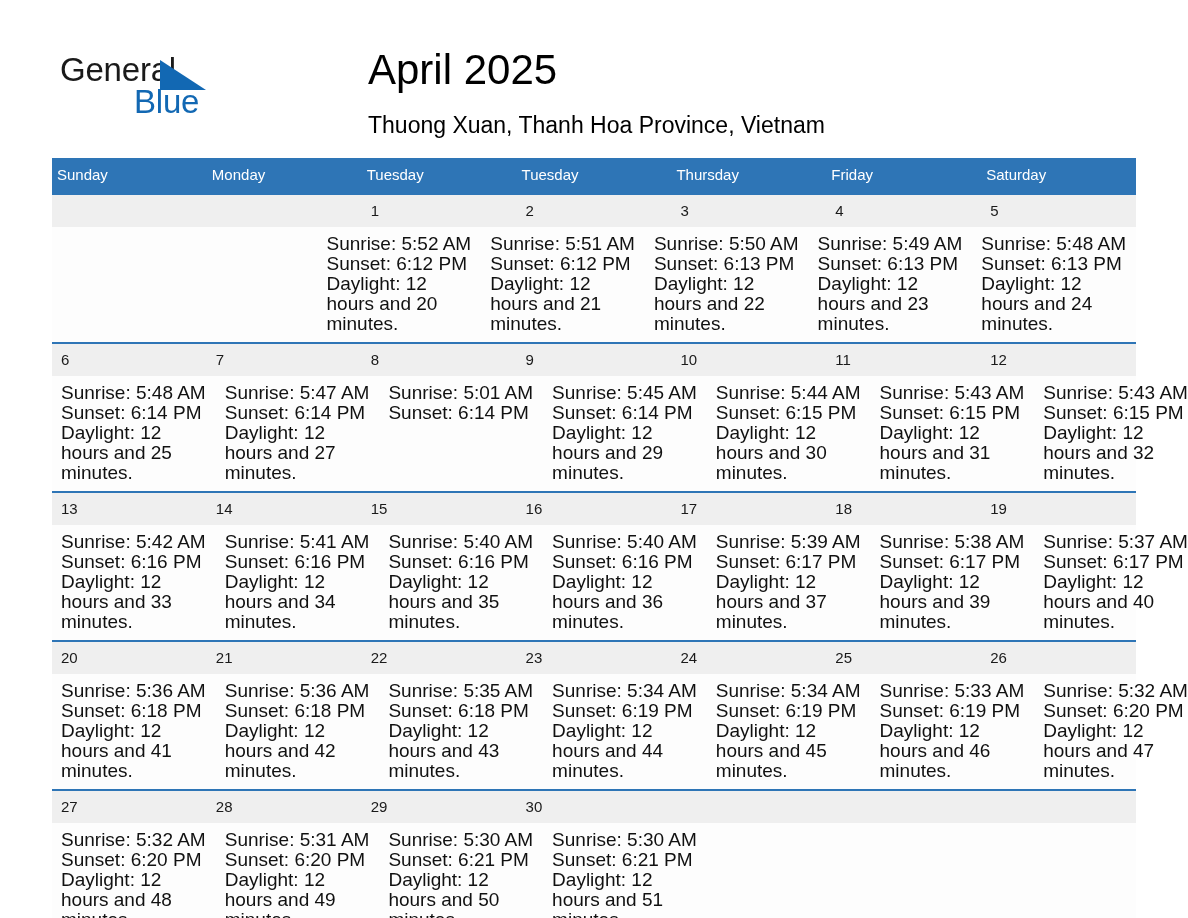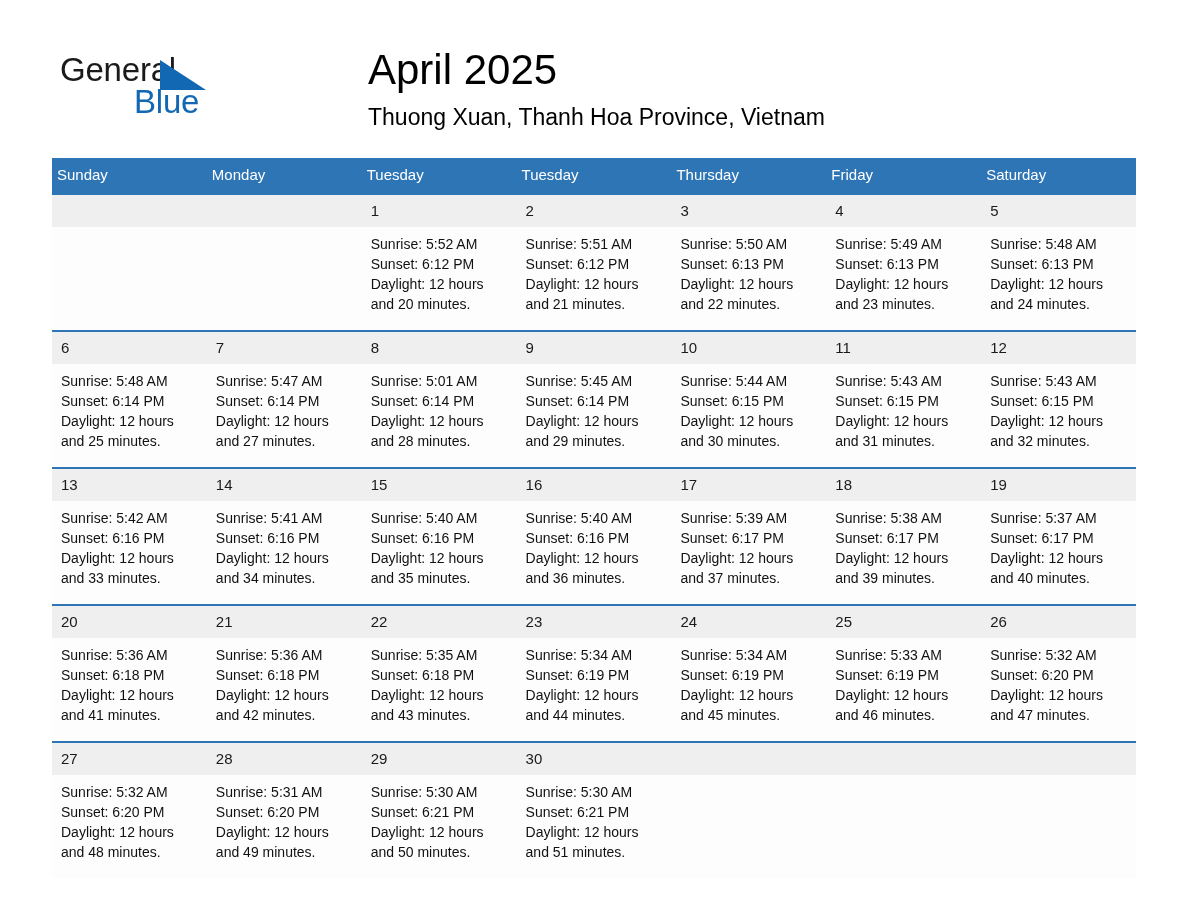--- a/index.html
+++ b/index.html
@@ -78,21 +78,21 @@
     color: #000000;
     font-weight: normal;
     margin: 0;
     white-space: nowrap;
   }
   .location-title {
     font-size: 23px;
     line-height: 30px;
     color: #000000;
     font-weight: normal;
-    margin: 6px 0 0 0;
+    margin: 14px 0 0 0;
     white-space: nowrap;
   }
 
   
   .calendar {
     position: absolute;
     left: 52px;
     top: 158px;
     width: 1084px;
   }
@@ -134,21 +134,21 @@
   .detail-strip {
     display: flex;
     background: #fdfdfd;
     width: 100%;
     min-height: 103px;
   }
   .detail-cell {
     flex: 1 1 0;
     box-sizing: border-box;
     padding: 7px 10px 8px 9px;
-    font-size: 14px;
+    font-size: 19px;
     line-height: 20px;
     color: #111111;
   }
   .detail-line {
     white-space: nowrap;
   }
   .detail-daylight {
     white-space: normal;
   }
 </style>
@@ -250,21 +250,20 @@
           <div class="detail-daylight">Daylight: 12 hours and 25 minutes.</div>
         </div>
         <div class="detail-cell">
           <div class="detail-line">Sunrise: 5:47 AM</div>
           <div class="detail-line">Sunset: 6:14 PM</div>
           <div class="detail-daylight">Daylight: 12 hours and 27 minutes.</div>
         </div>
         <div class="detail-cell">
           <div class="detail-line">Sunrise: 5:01 AM</div>
           <div class="detail-line">Sunset: 6:14 PM</div>
-          <div class="detail-daylight">Daylight: 12 hours and 28 minutes.</div>
         </div>
         <div class="detail-cell">
           <div class="detail-line">Sunrise: 5:45 AM</div>
           <div class="detail-line">Sunset: 6:14 PM</div>
           <div class="detail-daylight">Daylight: 12 hours and 29 minutes.</div>
         </div>
         <div class="detail-cell">
           <div class="detail-line">Sunrise: 5:44 AM</div>
           <div class="detail-line">Sunset: 6:15 PM</div>
           <div class="detail-daylight">Daylight: 12 hours and 30 minutes.</div>

